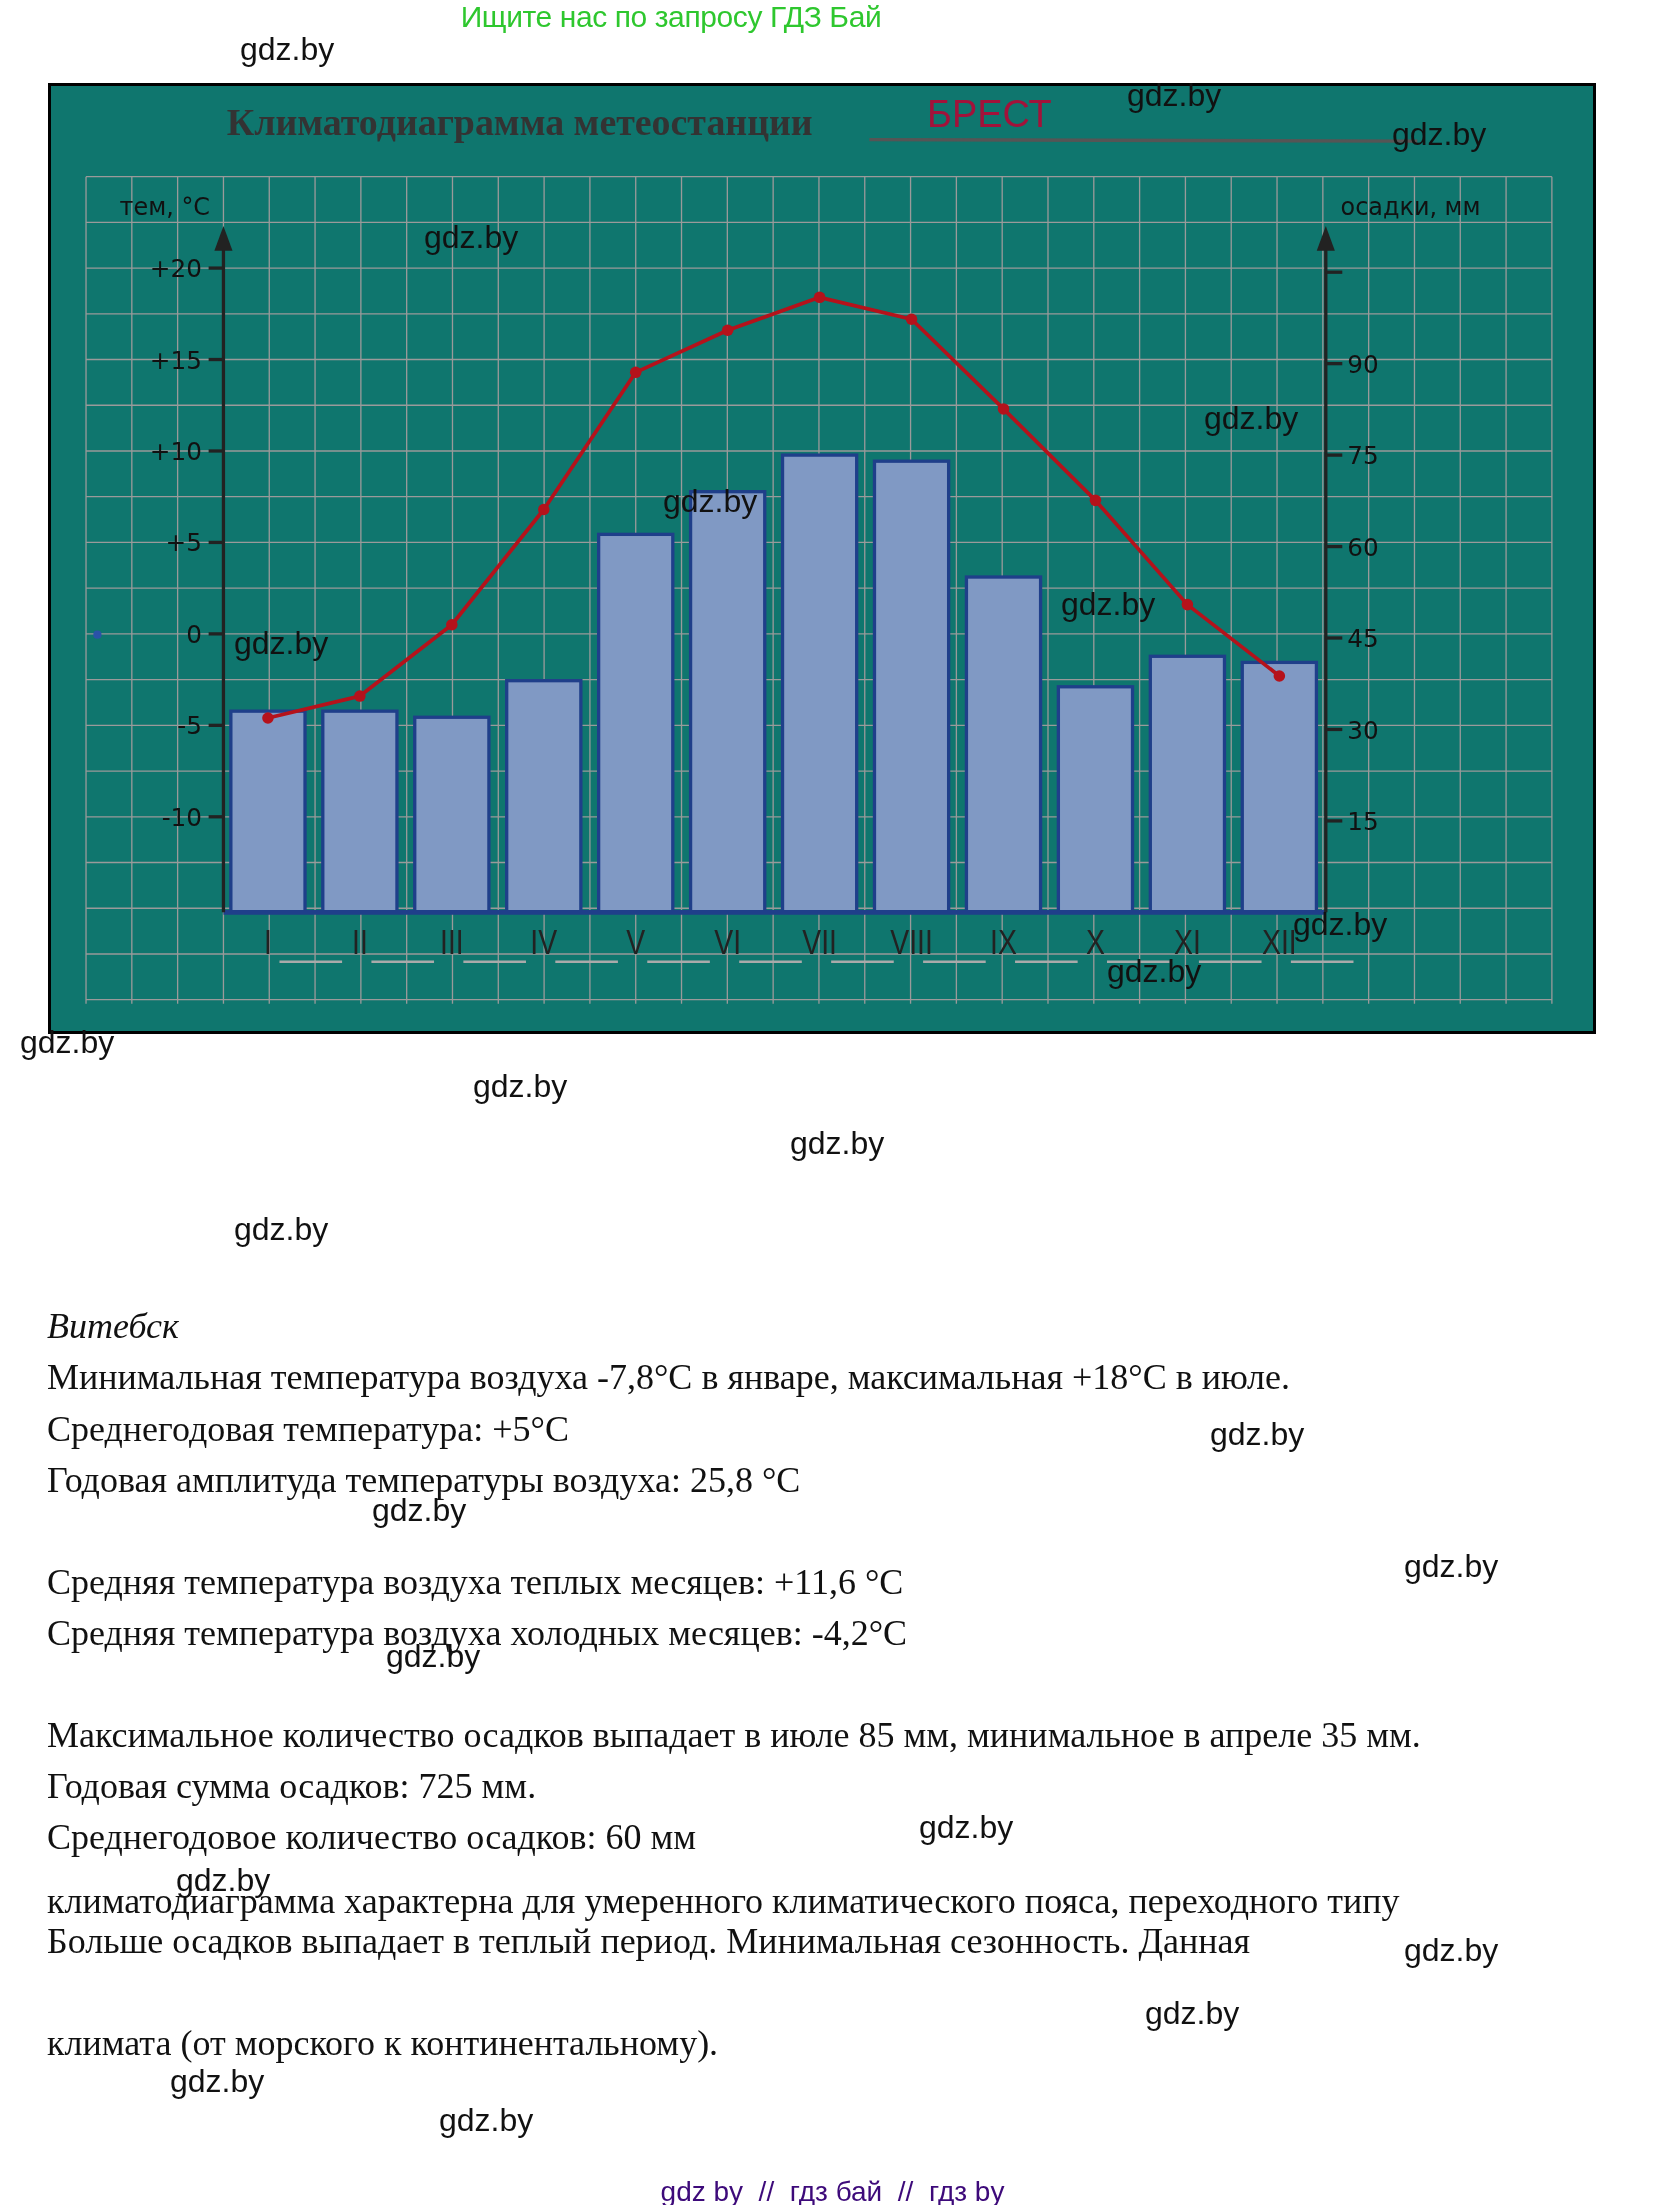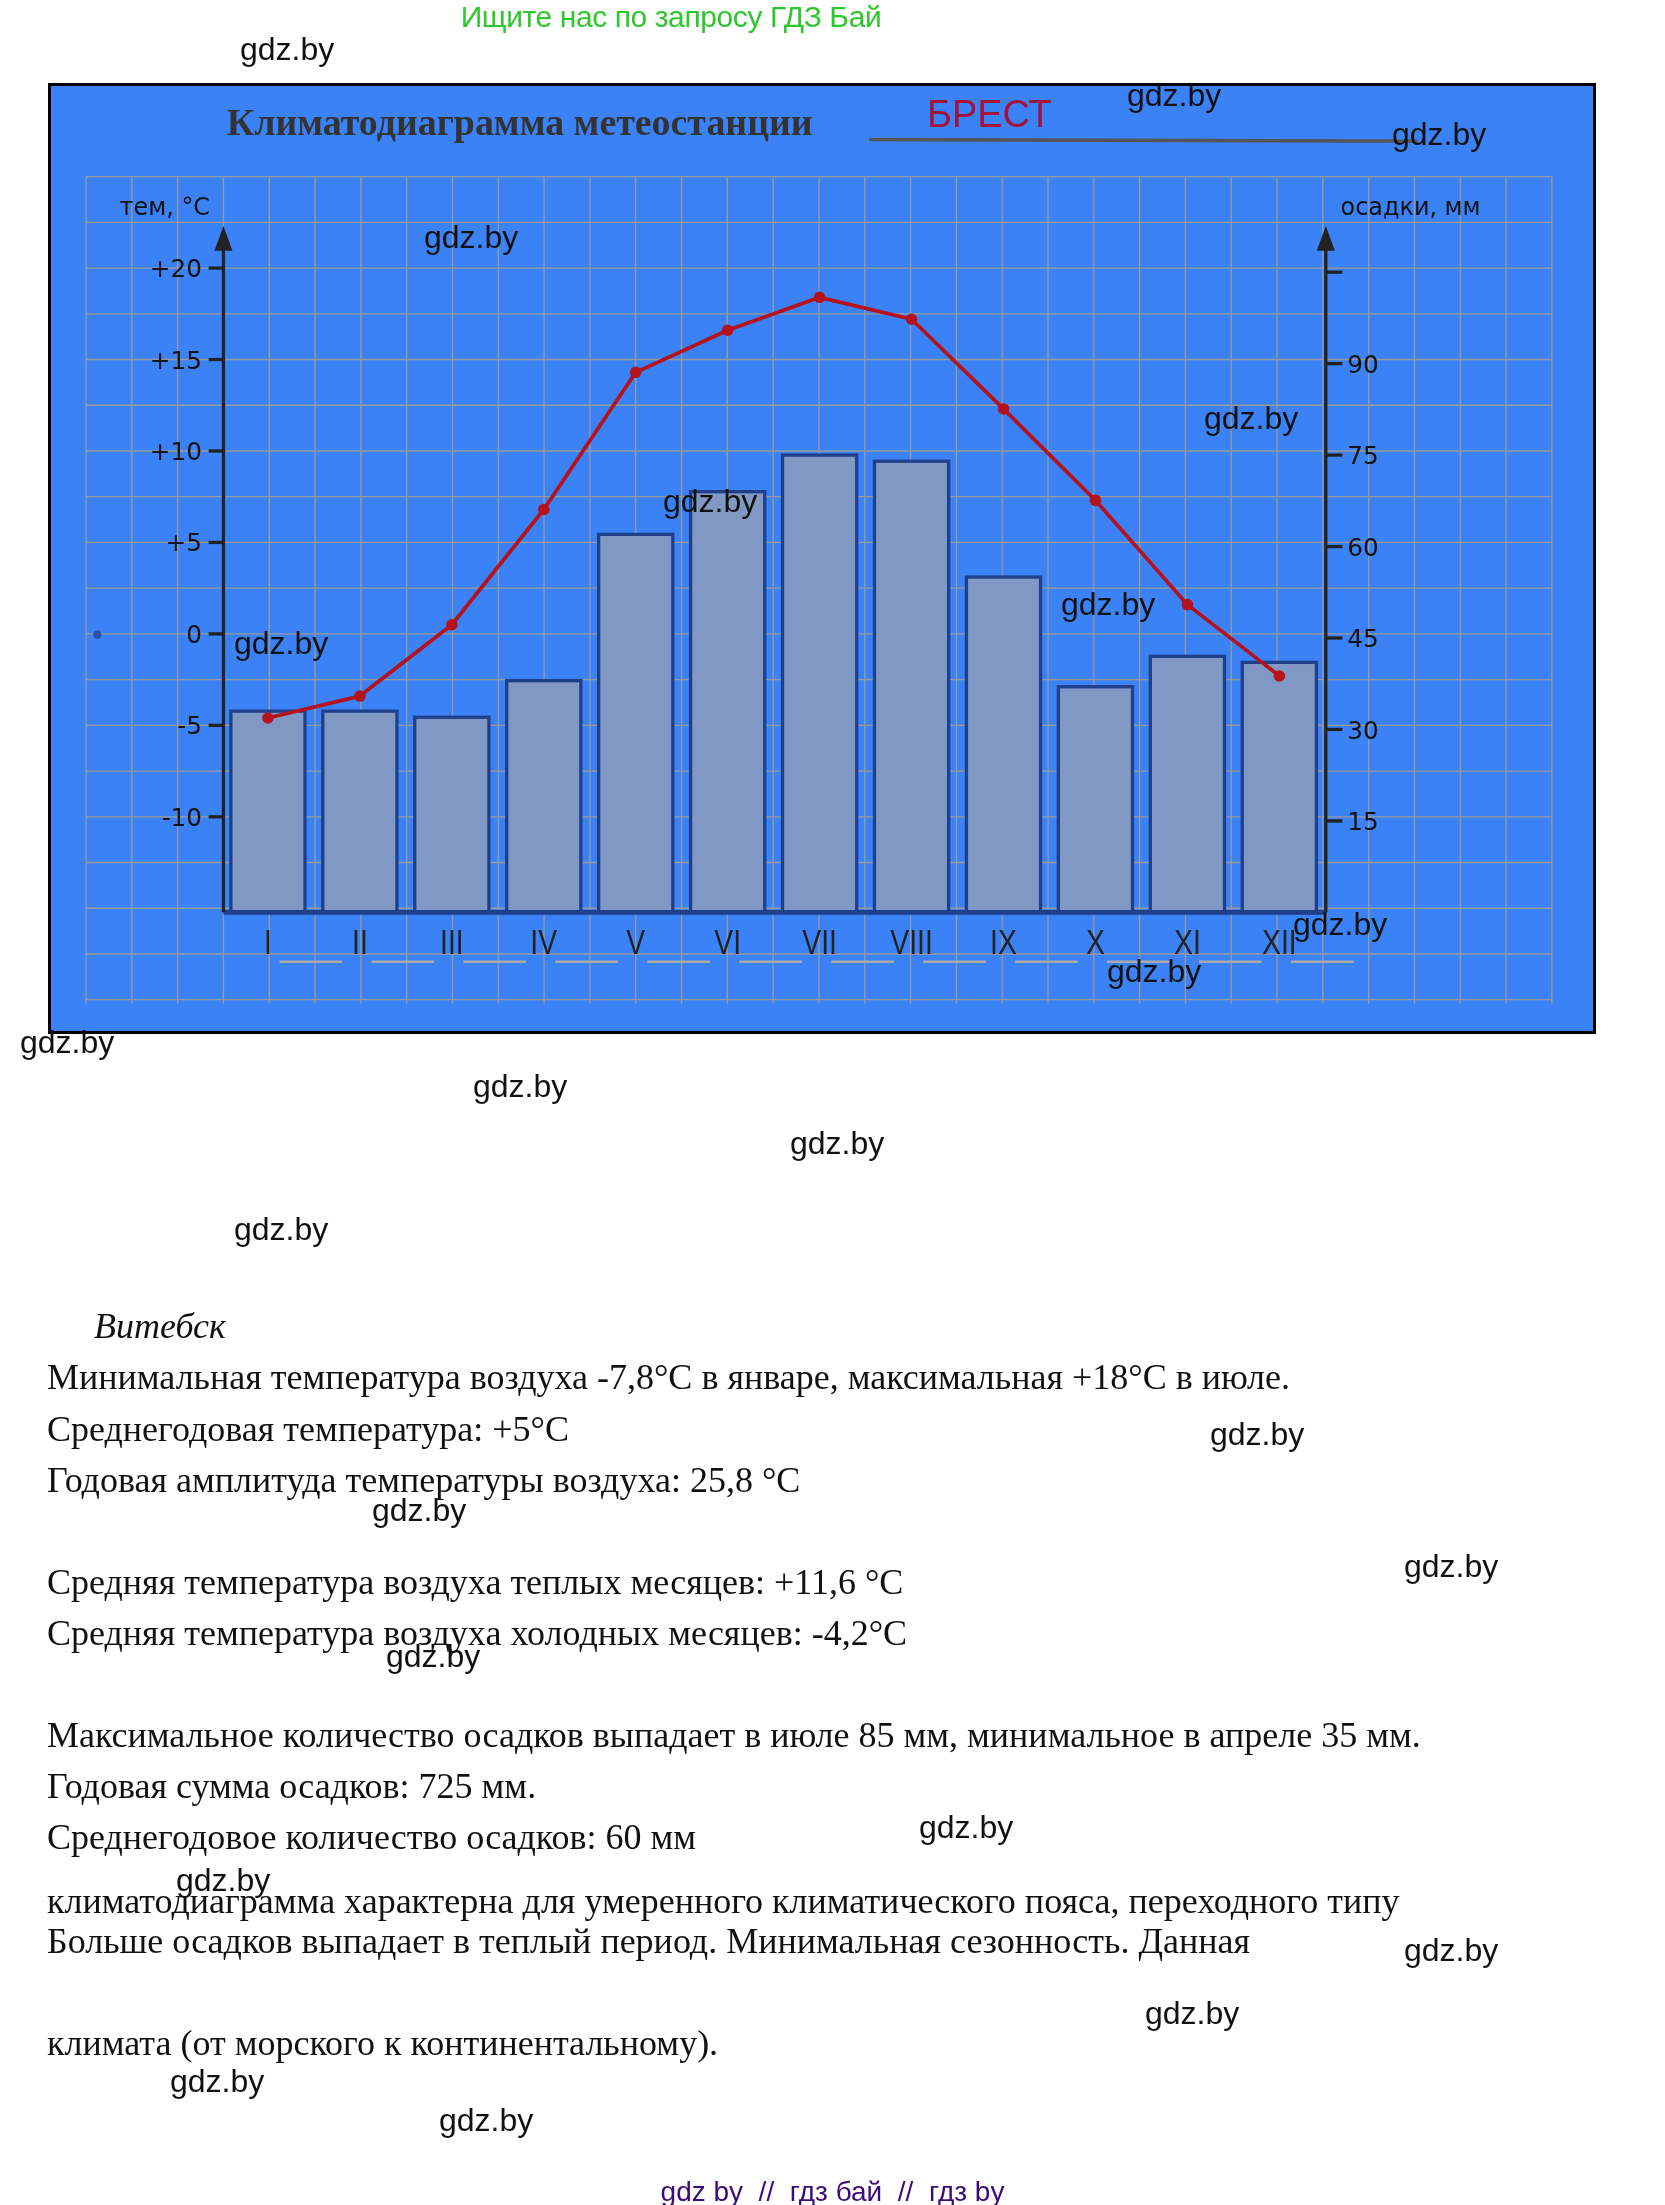--- a/index.html
+++ b/index.html
@@ -4,25 +4,25 @@
 <style>
   html, body { margin: 0; padding: 0; background: #ffffff; }
   body { width: 1665px; height: 2205px; position: relative; overflow: hidden;
          font-family: "Liberation Sans", sans-serif; }
   .top-banner { position: absolute; top: 0; left: 0; width: 1342px; text-align: center;
                 font-family: "Liberation Sans", sans-serif; font-size: 30px; line-height: 33px;
                 color: #2ec72e; letter-spacing: -0.4px; }
   .wm { position: absolute; font-family: "Liberation Sans", sans-serif; font-size: 32px;
         color: #111; line-height: 26px; white-space: nowrap; }
   .chart-frame { position: absolute; left: 48px; top: 83px; width: 1542px; height: 945px;
-                 border: 3.3px solid #000; background: #3b82f6; box-sizing: content-box; }
+                 border: 3.3px solid #000; background: #0f766e; box-sizing: content-box; }
   .chart-svg { position: absolute; left: 0; top: 0; }
   .answer { position: absolute; left: 47px; font-family: "Liberation Serif", serif;
             font-size: 36px; line-height: 43px; color: #111; white-space: nowrap; }
-  .answer.city { font-style: italic; margin-left: 47px; }
+  .answer.city { font-style: italic; }
   .footer { position: absolute; left: 0; top: 2176px; width: 1665px; text-align: center;
             font-family: "Liberation Sans", sans-serif; font-size: 28px; color: #3d0a7a;
             white-space: pre; }
 </style>
 </head>
 <body>
 
 <div class="top-banner">Ищите нас по запросу ГДЗ Бай</div>
 
 <div class="chart-frame">

